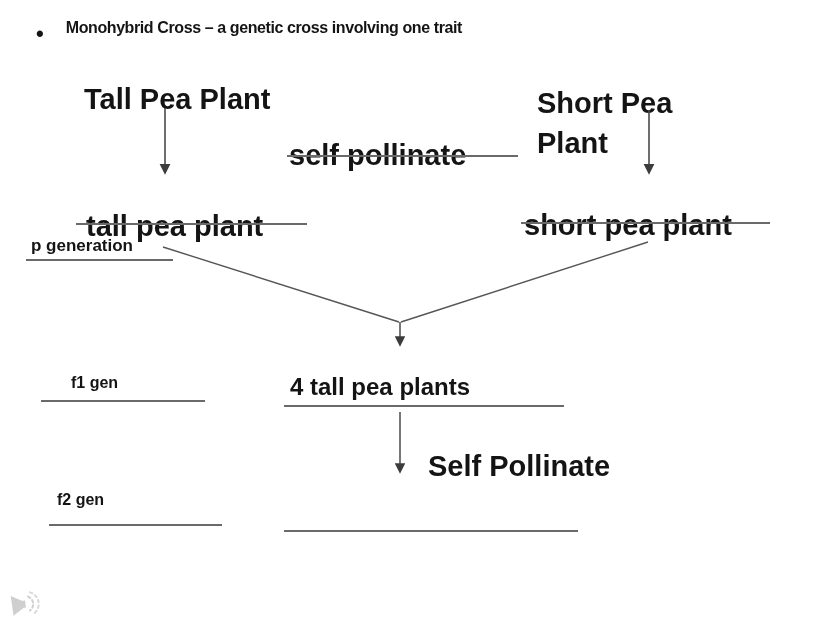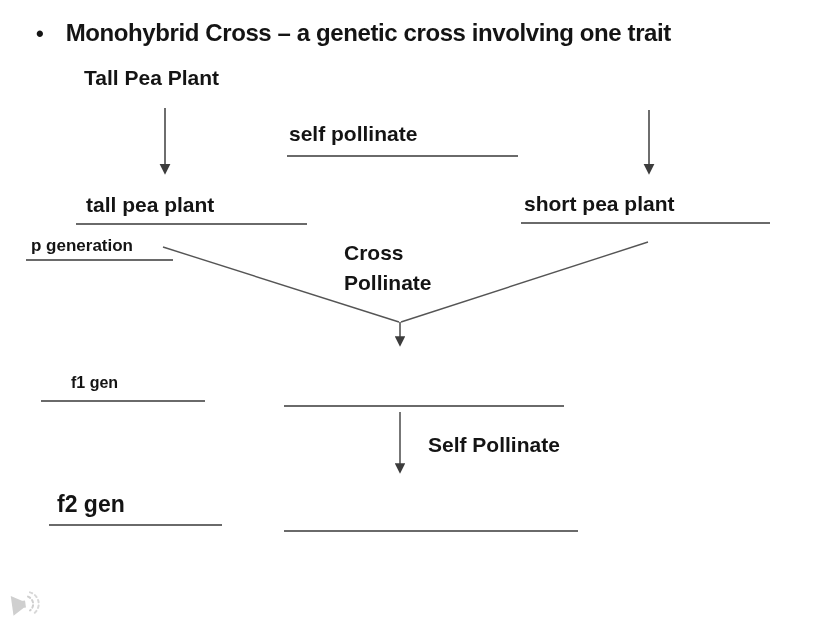--- a/index.html
+++ b/index.html
@@ -10,25 +10,25 @@
     background: #ffffff;
     font-family: "Liberation Sans", sans-serif;
     font-weight: bold;
     color: #141414;
     overflow: hidden;
   }
   .abs { position: absolute; white-space: nowrap; }
   .pre { white-space: pre-line; }
   .title-row { left: 36px; top: 19px; display: flex; gap: 22px; }
   .bullet { font-size: 22px; line-height: 30px; }
-  .title { font-size: 24px; letter-spacing: -0.4px; }
+  .title { font-size: 16px; letter-spacing: -0.4px; }
 
-  .lbl-23 { font-size: 21px; }
+  .lbl-23 { font-size: 29px; margin-top: 17px; }
   .lbl-24 { font-size: 24px; }
-  .lbl-22 { font-size: 23px; }
+  .lbl-22 { font-size: 16px; }
   .lbl-17 { font-size: 17px; }
   .lbl-16 { font-size: 16px; margin-left: 24px; }
 
   .uline {
     position: absolute;
     height: 0;
     border-bottom: 2px solid #6a6a6a;
   }
   svg.connectors {
     position: absolute;
@@ -47,39 +47,40 @@
 <body>
 
 <div class="slide">
 
   <div class="abs title-row">
     <span class="bullet">•</span>
     <span class="title">Monohybrid Cross – a genetic cross involving one trait</span>
   </div>
 
   <div class="abs lbl-23" style="left:84px; top:66px;">Tall Pea Plant</div>
+  <div class="abs lbl-23 pre" style="left:537px; top:66px; line-height:1.38; white-space:pre-line;">Short Pea
+Plant</div>
 
   <div class="abs lbl-23" style="left:289px; top:122px;">self pollinate</div>
   <div class="uline" style="left:287px; top:155px; width:231px;"></div>
 
   <div class="abs lbl-23" style="left:86px; top:193px;">tall pea plant</div>
   <div class="uline" style="left:76px; top:223px; width:231px;"></div>
 
   <div class="abs lbl-23" style="left:524px; top:192px;">short pea plant</div>
   <div class="uline" style="left:521px; top:222px; width:249px;"></div>
 
   <div class="abs lbl-17" style="left:31px; top:236px;text-align:center;">p generation</div>
   <div class="uline" style="left:26px; top:259px; width:147px;"></div>
 
-  <div class="abs lbl-23 pre" style="left:344px; top:238px; line-height:1.42; white-space:pre-line;">Cross
-Pollinate</div>
 
   <div class="abs lbl-16" style="left:47px; top:374px;">f1 gen</div>
   <div class="uline" style="left:41px; top:400px; width:164px;"></div>
 
+  <div class="abs lbl-24" style="left:290px; top:373px;">4 tall pea plants</div>
   <div class="uline" style="left:284px; top:405px; width:280px;"></div>
 
   <div class="abs lbl-23" style="left:428px; top:433px;">Self Pollinate</div>
 
   <div class="abs lbl-22" style="left:57px; top:491px;">f2 gen</div>
   <div class="uline" style="left:49px; top:524px; width:173px;"></div>
 
   <div class="uline" style="left:284px; top:530px; width:294px;"></div>
 
   <svg class="connectors" width="828" height="621" viewBox="0 0 828 621">

